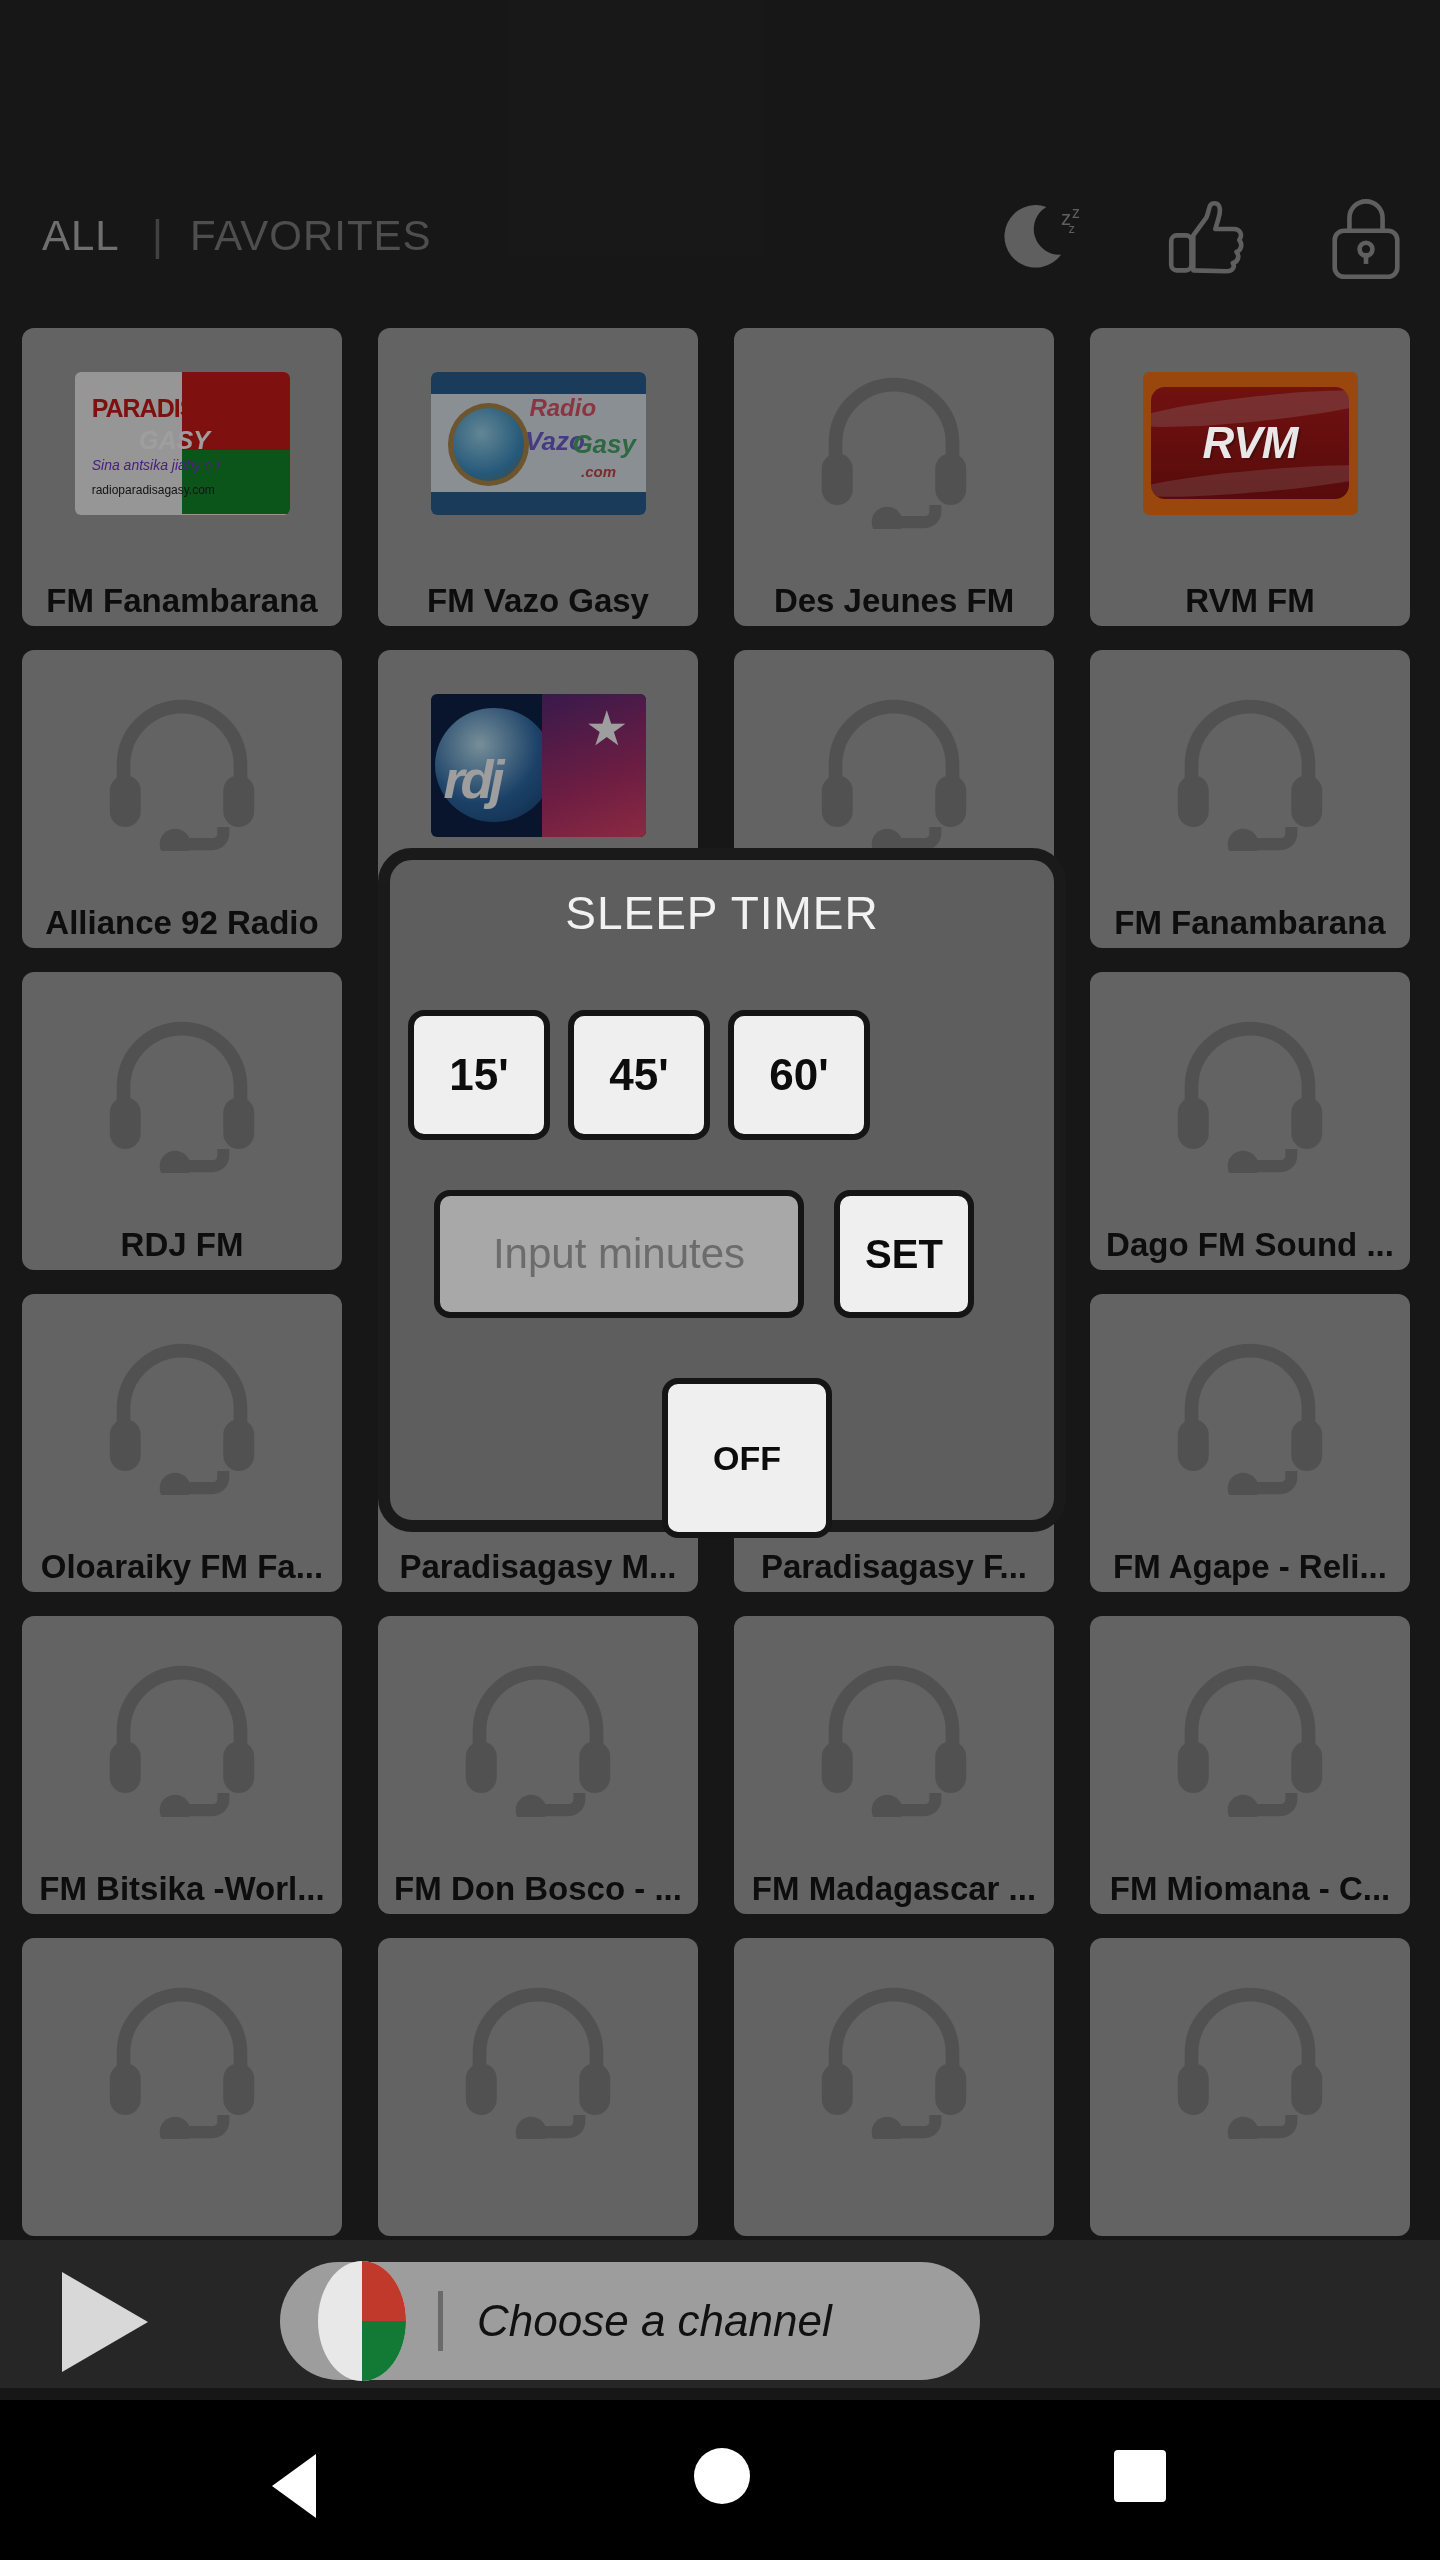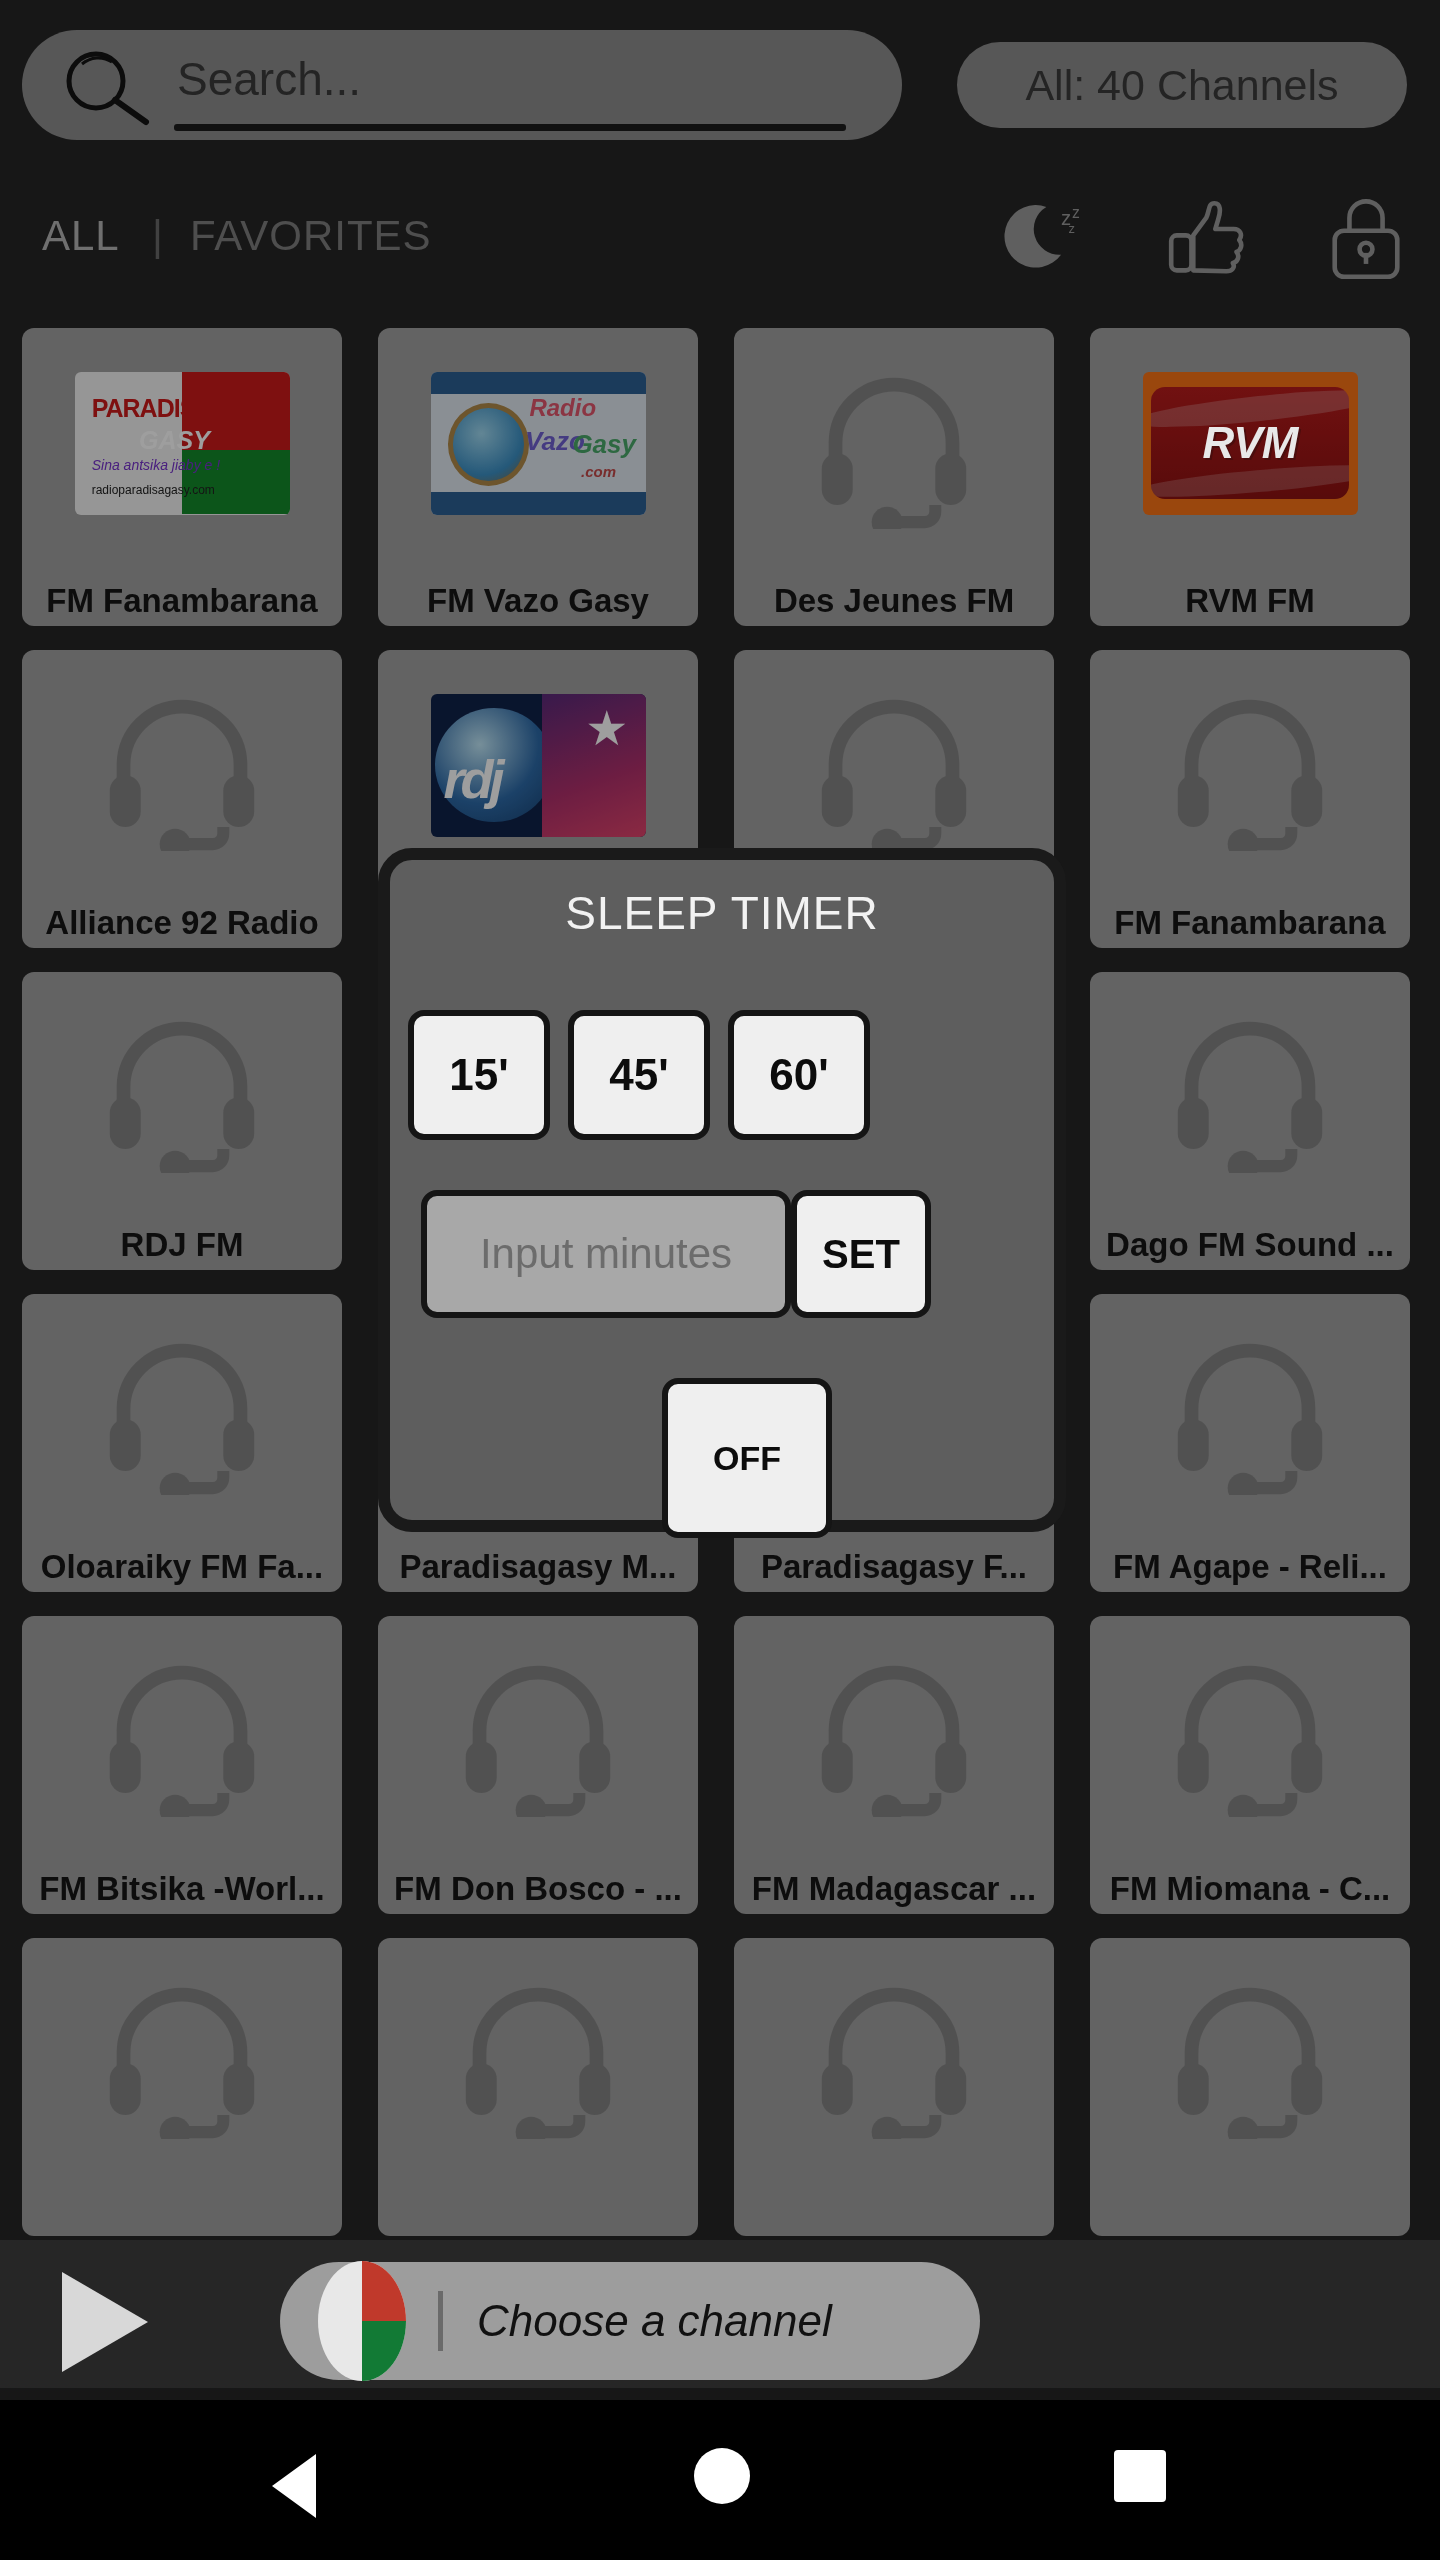--- a/index.html
+++ b/index.html
@@ -172,22 +172,22 @@
     display:flex; gap:18px;
   }
   .preset-btn {
     width: 142px; height: 130px;
     background: #efefef; border: 6px solid #151515;
     border-radius: 16px;
     display:flex; align-items:center; justify-content:center;
     font-size: 44px; font-weight: bold; color:#0c0c0c;
   }
   .input-row {
-    position:absolute; left:31px; top:330px;
-    display:flex; align-items:center;
+    position:absolute; left:44px; top:330px;
+    display:flex; gap:30px; align-items:center;
   }
   .min-input {
     width: 370px; height: 128px;
     background:#a8a8a8; border:6px solid #151515; border-radius:16px;
     display:flex; align-items:center; justify-content:center;
     font-size:42px; color:#6c6c6c;
   }
   .set-btn {
     width: 140px; height: 128px;
     background:#efefef; border:6px solid #151515; border-radius:16px;
@@ -259,36 +259,20 @@
   .nav-recent {
     position:absolute; left:1114px; top:50px;
     width:52px; height:52px; border-radius:4px; background:#fff;
   }
 </style>
 </head>
 <body>
 
 <div id="app">
 
-  <div class="top-row">
-
-    <div class="search-pill">
-      <svg class="search-icon" viewBox="0 0 110 78">
-        <circle cx="42" cy="33" r="27" fill="none" stroke="#141414" stroke-width="5"></circle>
-        <line x1="61" y1="52" x2="92" y2="74" stroke="#141414" stroke-width="6" stroke-linecap="round"></line>
-        <path d="M 28 16 A 25 25 0 0 1 58 14" fill="none" stroke="#141414" stroke-width="3"></path>
-      </svg>
-      <div class="search-text">Search...</div>
-      <div class="search-underline"></div>
-    </div>
-
-    <div class="count-pill">
-      <span>All: 40 Channels</span>
-    </div>
-  </div>
 
   <div class="tabs-row">
     <div class="tab-all">ALL</div>
     <div class="tab-sep">|</div>
     <div class="tab-fav">FAVORITES</div>
 
     <div class="hdr-icons">
 
       <svg class="hdr-ico" viewBox="0 0 100 100">
         <path d="M62 66 A34 34 0 1 1 46 14 A28 28 0 0 0 62 66 Z" fill="#9a9a9a"></path>

